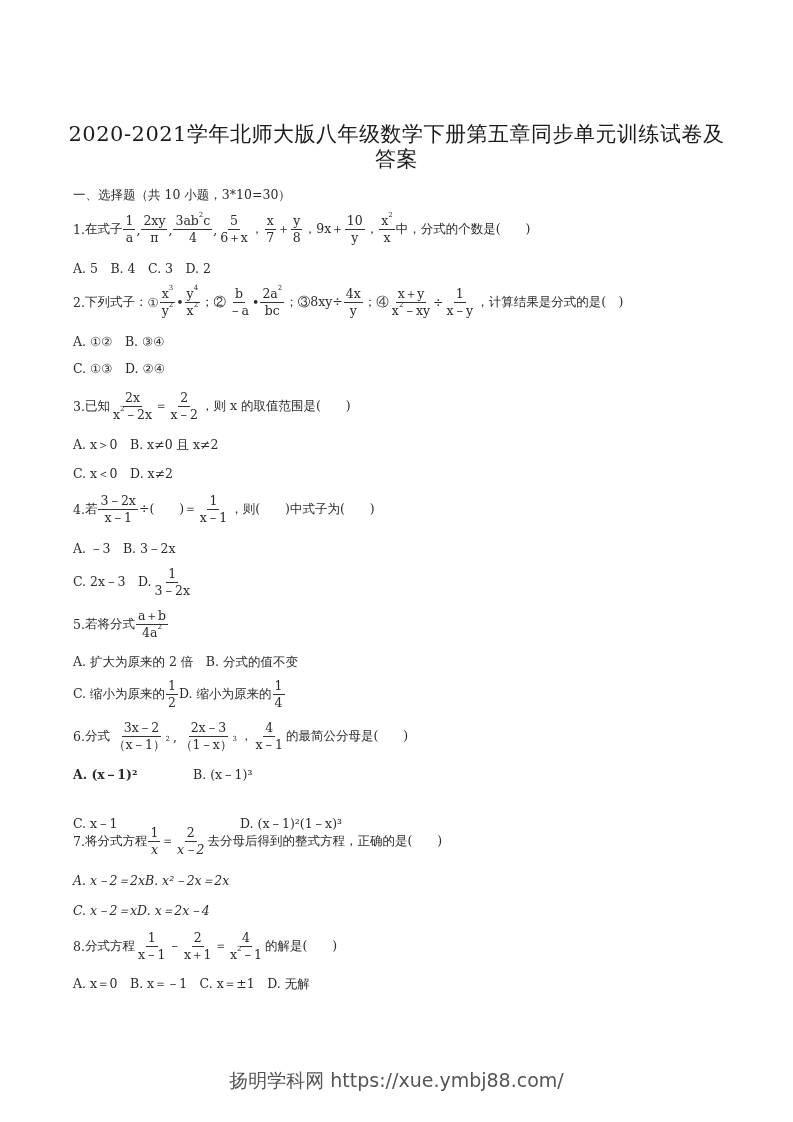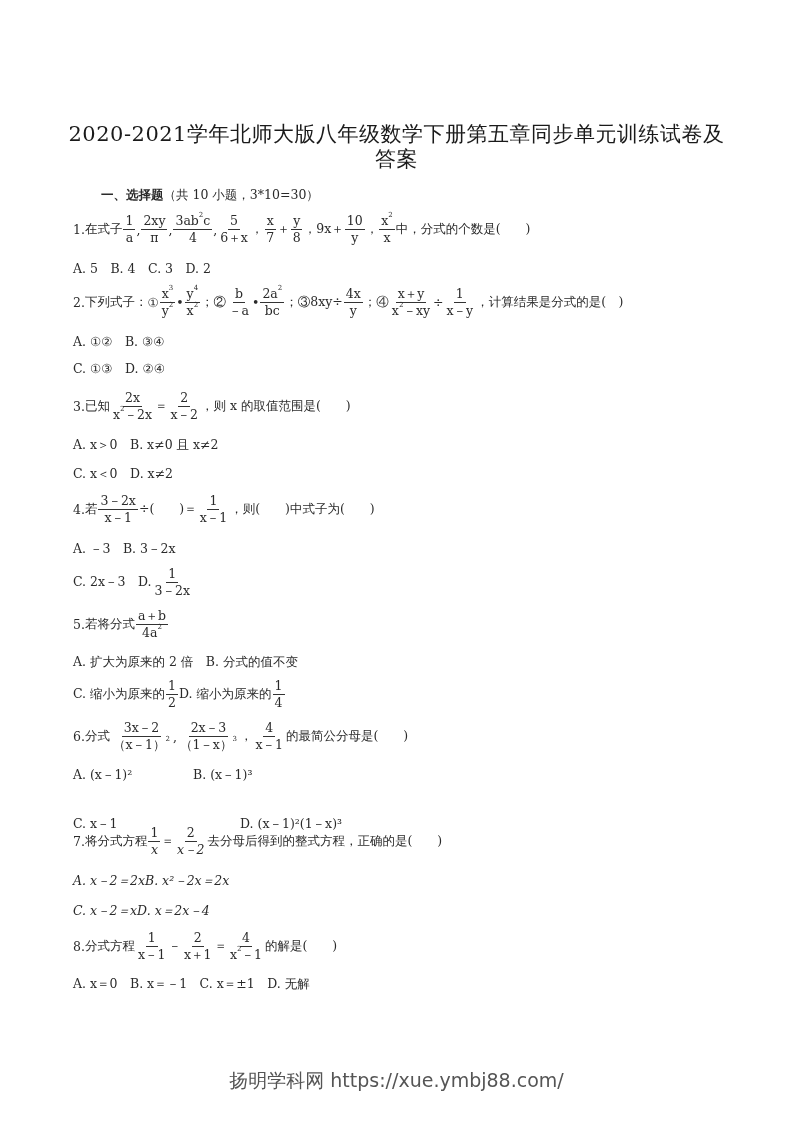--- a/index.html
+++ b/index.html
@@ -12,21 +12,21 @@
     position: absolute; left: 0; width: 793px; text-align: center;
     font-size: 21px; color: #1a1a1a; letter-spacing: 0.5px;
   }
   .t1 { top: 96px; margin-top: 24px; }
   .t2 { top: 145px; }
   .line {
     position: absolute; left: 73px; font-size: 12.5px; white-space: nowrap;
     display: flex; align-items: center; color: #2a2a2a;
   }
   .sect { font-weight: normal; }
-  .sect b { font-weight: bold; margin-left: 28px; }
+  .sect b { font-weight: normal; }
   .frac {
     display: inline-flex; flex-direction: column; align-items: center;
     vertical-align: middle; margin: 0 1px; line-height: 1.25;
   }
   .frac .num { border-bottom: 1px solid #333; padding: 0 2px; }
   .frac .den { padding: 0 2px; }
   sup { font-size: 7px; vertical-align: top; position: relative; top: -2px; }
   .it { font-style: italic; }
   .footer {
     position: absolute; top: 1068px; left: 0; width: 793px; text-align: center;
@@ -191,21 +191,21 @@
       <span class="num">2x－3</span>
       <span class="den">（1－x）<sup>3</sup></span>
     </span>，
   <span class="frac">
       <span class="num">4</span>
       <span class="den">x－1</span>
     </span>
   <span>的最简公分母是(　　)</span>
 </div>
 <div class="line" style="top:767px;">
-  <span style="width:120px;display:inline-block;">A. (x－1)²</span>
+  <span style="width:120px;display:inline-block;font-weight:bold;">A. (x－1)²</span>
   <span>B. (x－1)³</span>
 </div>
 <div class="line" style="top:816px;gap:47px;">
   <span style="width:120px;display:inline-block;">C. x－1</span>
   <span>D. (x－1)²(1－x)³</span>
 </div>
 
 <div class="line" style="top:825px;">
   <span>7.</span>
   <span>将分式方程</span>

